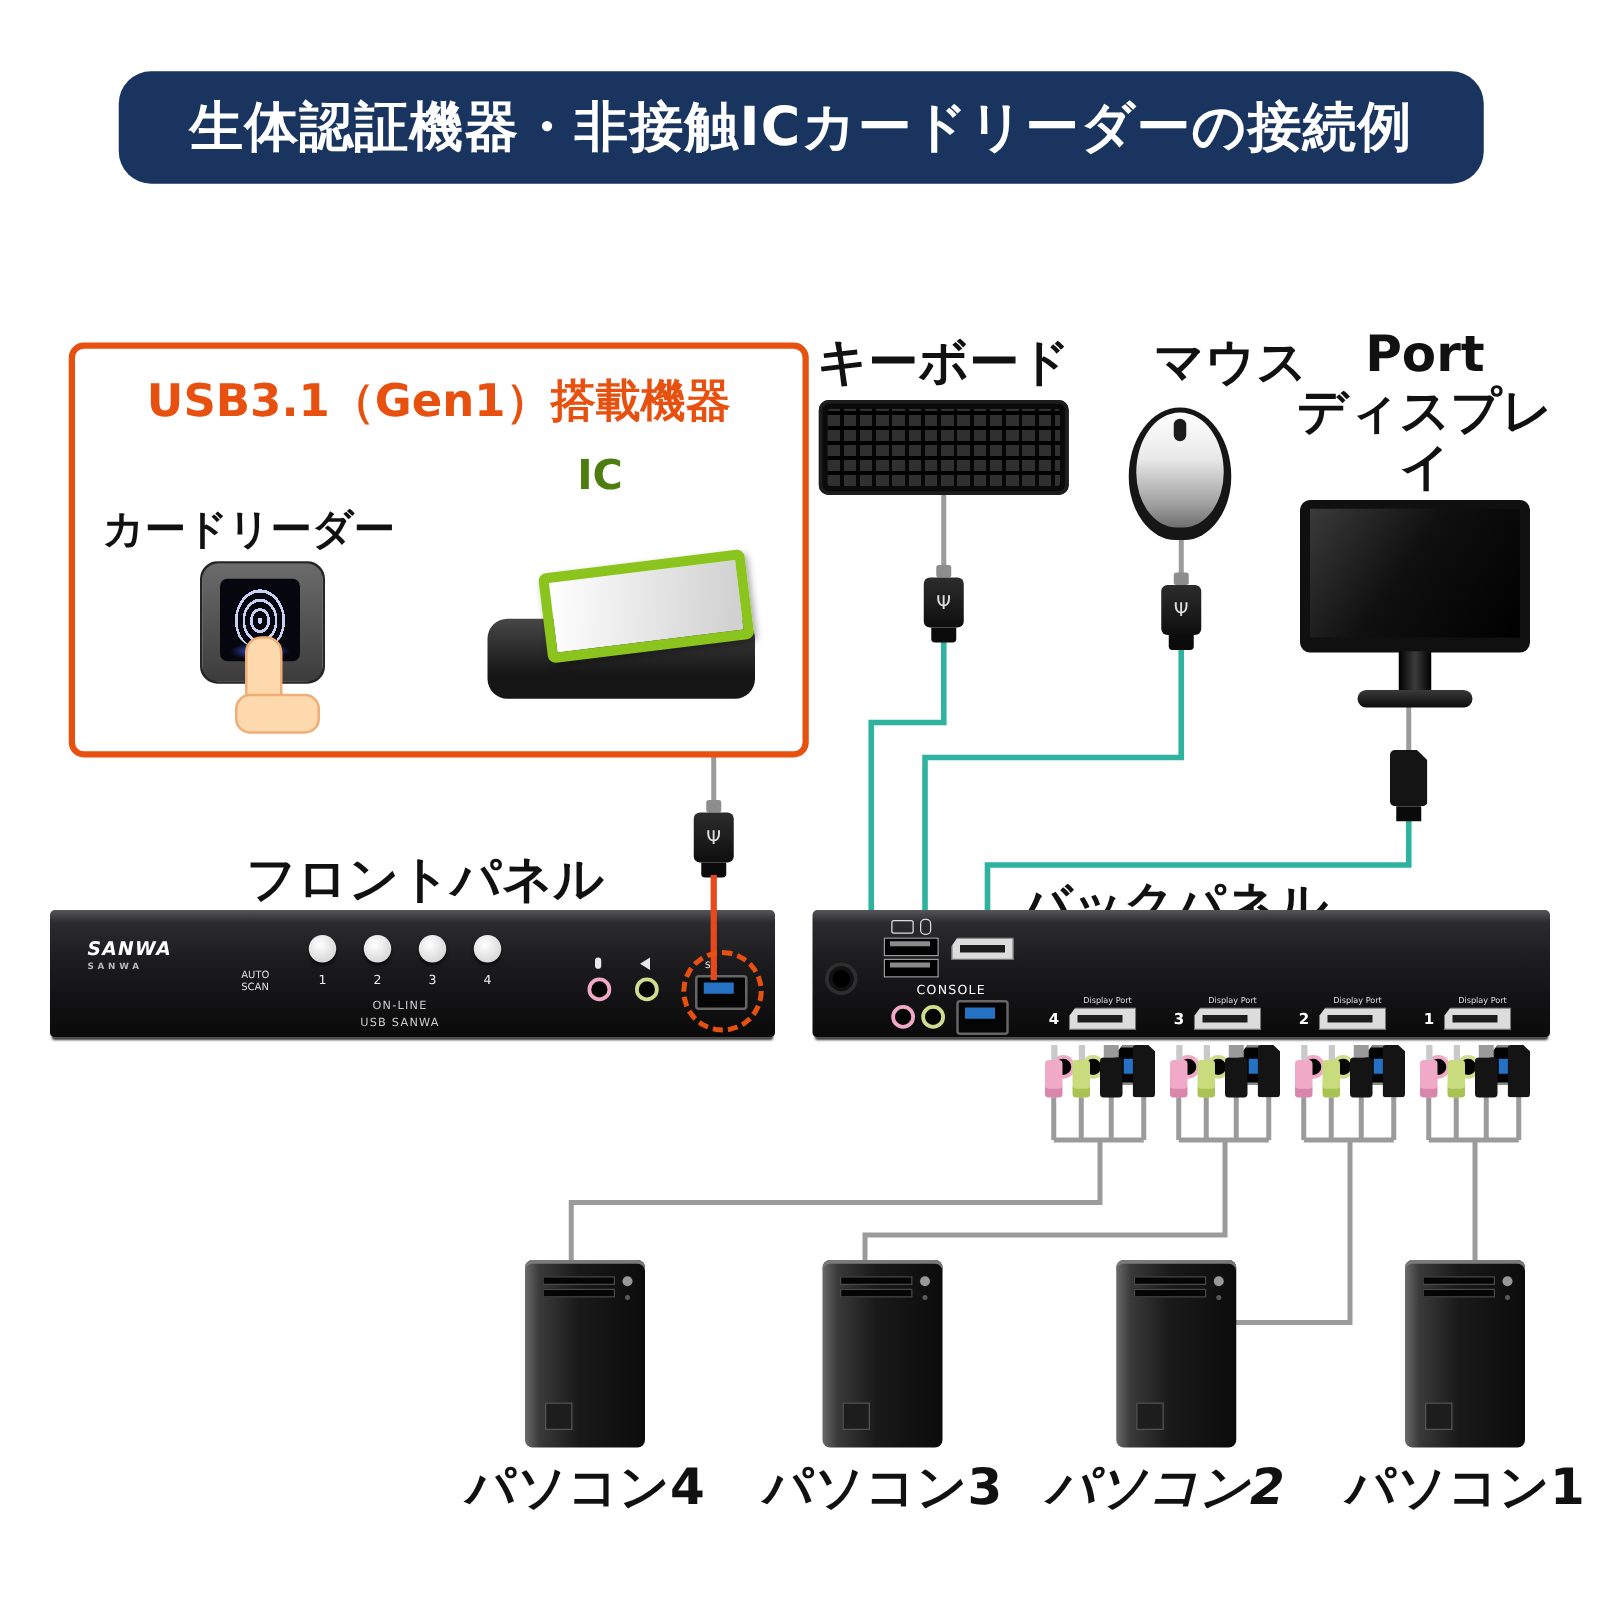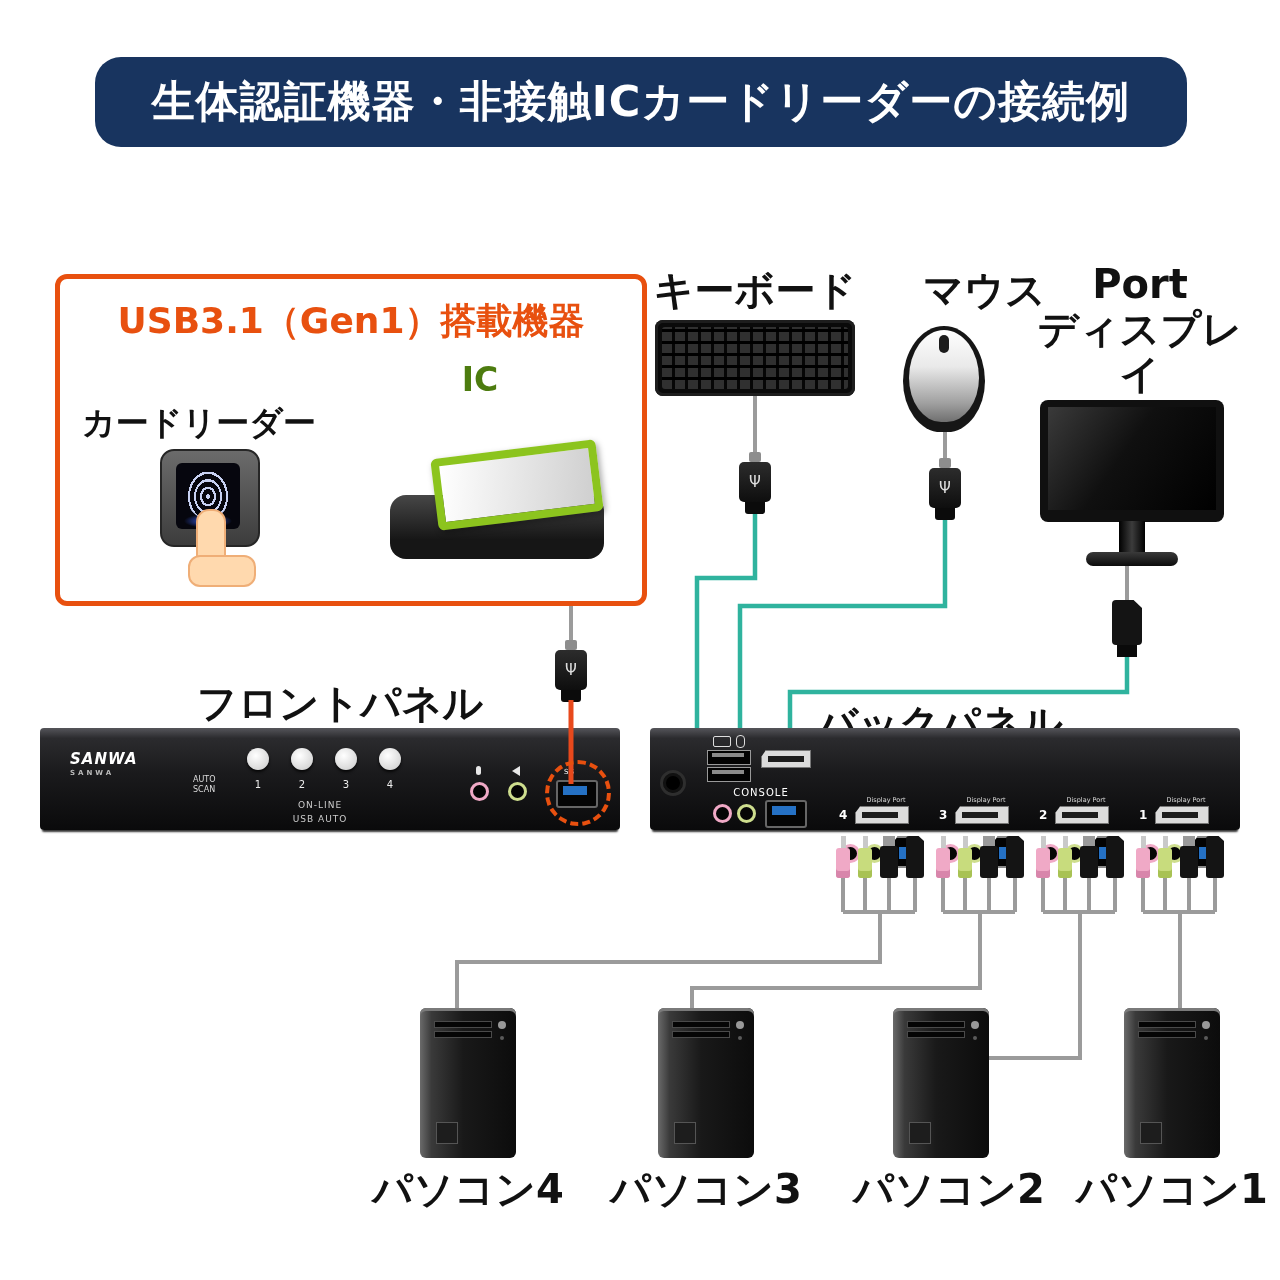--- a/index.html
+++ b/index.html
@@ -253,21 +253,21 @@
     <div class="sel-btn" style="left:207px;"></div>
     <div class="sel-btn" style="left:251px;"></div>
     <div class="sel-btn" style="left:295px;"></div>
     <div class="sel-btn" style="left:339px;"></div>
     <div class="autoscan">AUTO SCAN</div>
     <div class="btn-num" style="left:207px;">1</div>
     <div class="btn-num" style="left:251px;">2</div>
     <div class="btn-num" style="left:295px;">3</div>
     <div class="btn-num" style="left:339px;">4</div>
     <div class="online">ON-LINE</div>
-    <div class="usblink">USB AUTO</div>
+    <div class="usblink">USB SANWA</div>
     <div class="mic-glyph" style="left:436px;top:38px;"></div>
     <div class="spk-glyph" style="left:472px;top:38px;"></div>
     <div class="jack pink" style="left:430px;top:54px;"></div>
     <div class="jack green" style="left:468px;top:54px;"></div>
     <div class="ss" style="left:524px;top:40px;">SS</div>
     <div class="usb3" style="left:516px;top:52px;">
       <div class="tongue"></div>
     </div>
   </div>
   <div class="dashed-circle"></div>
@@ -438,20 +438,20 @@
   <div class="pc" style="left:1124px;">
     <div class="pc-slot"></div>
       <div class="pc-slot s2"></div>
       <div class="pc-btn"></div>
       <div class="pc-led"></div>
       <div class="pc-badge"></div>
   </div>
 
   <div class="pc-label" style="left:358px;">パソコン4</div>
   <div class="pc-label" style="left:596px;">パソコン3</div>
-  <div class="pc-label" style="left:839px;">パソコン2</div>
+  <div class="pc-label" style="left:822px;font-style:italic;">パソコン2</div>
   <div class="pc-label" style="left:1062px;">パソコン1</div>
 
   <svg class="wires-over" width="1280" height="1280" viewBox="0 0 1280 1280">
     <path class="wr" d="M571 700 V784"></path>
   </svg>
 
 </div>
 
 </body></html>

